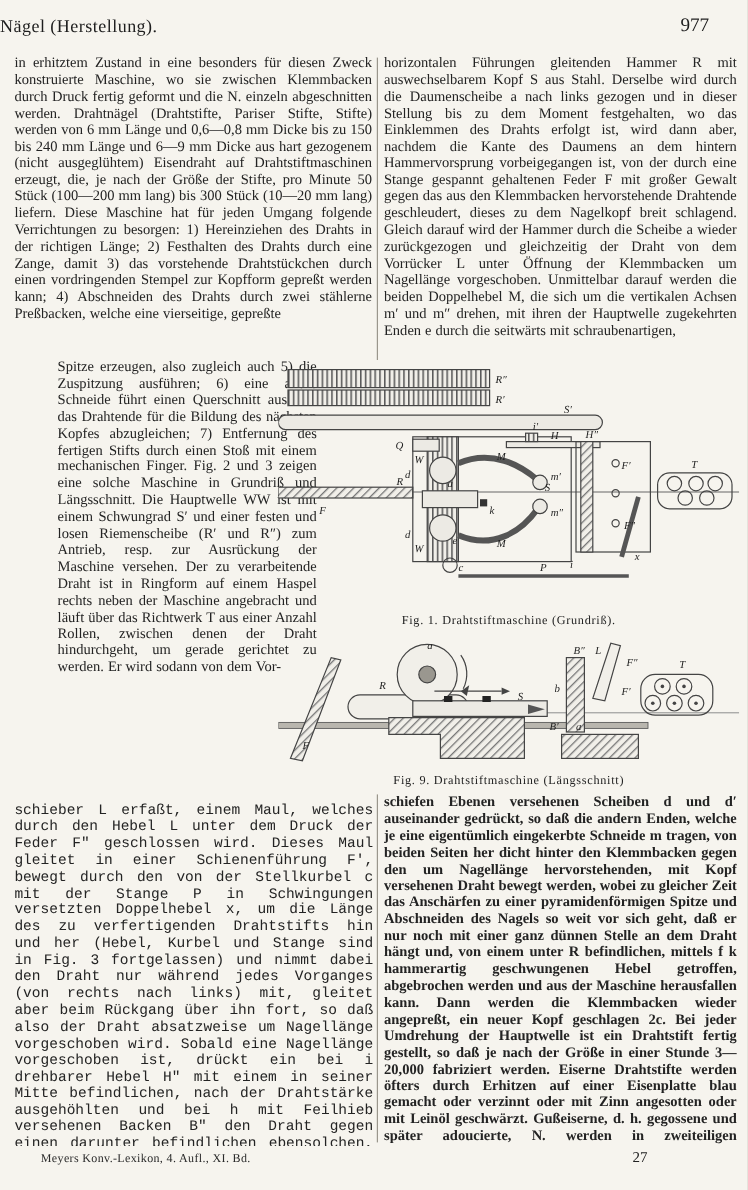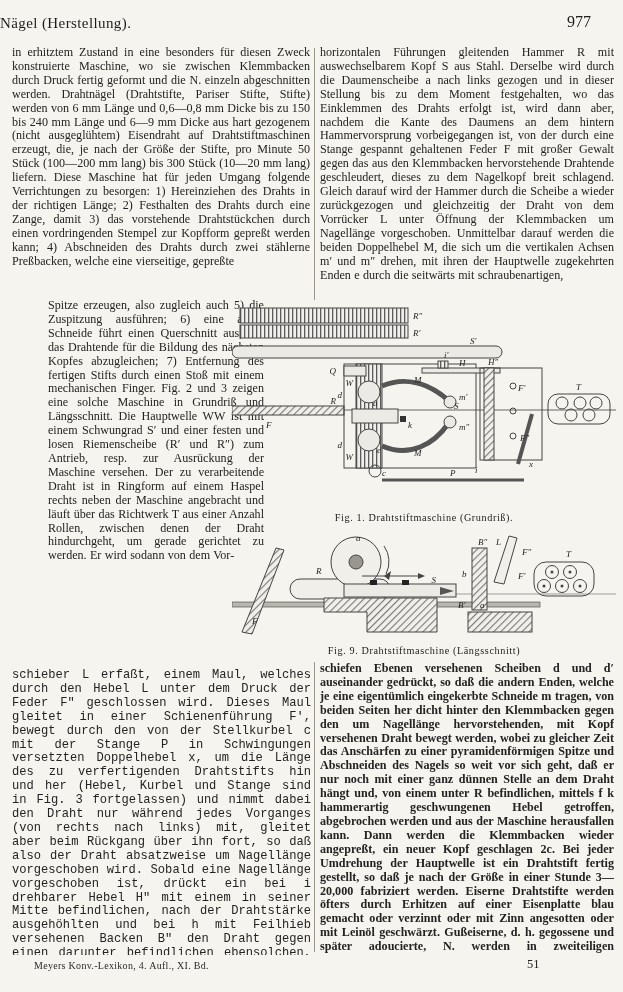--- a/index.html
+++ b/index.html
@@ -196,15 +196,15 @@
       <text x="286" y="47">F′</text>
       <text x="334" y="25">T</text>
     </svg>
   </figure>
   <figcaption class="caption cap3">Fig. 9. Drahtstiftmaschine (Längsschnitt)</figcaption>
 
   <div class="txt left-bottom">schieber L erfaßt, einem Maul, welches durch den Hebel L unter dem Druck der Feder F″ geschlossen wird. Dieses Maul gleitet in einer Schienenführung F′, bewegt durch den von der Stellkurbel c mit der Stange P in Schwingungen versetzten Doppelhebel x, um die Länge des zu verfertigenden Drahtstifts hin und her (Hebel, Kurbel und Stange sind in Fig. 3 fortgelassen) und nimmt dabei den Draht nur während jedes Vorganges (von rechts nach links) mit, gleitet aber beim Rückgang über ihn fort, so daß also der Draht absatzweise um Nagellänge vorgeschoben wird. Sobald eine Nagellänge vorgeschoben ist, drückt ein bei i drehbarer Hebel H″ mit einem in seiner Mitte befindlichen, nach der Drahtstärke ausgehöhlten und bei h mit Feilhieb versehenen Backen B″ den Draht gegen einen darunter befindlichen ebensolchen, aber feststehenden Backen B′ dermaßen an, daß er vollständig festgehalten wird. Die Bewegung des Hebels H″ erfolgt dabei durch den bei i′ drehbaren Doppelhebel H, der seinerseits wiederum von der auf der Hauptwelle W sitzenden unrunden Scheibe Q im passenden Moment bewegt wird. Jetzt kann der Kopf geschlagen werden, und das geschieht durch den in</div>
   <div class="txt right-bottom">schiefen Ebenen versehenen Scheiben d und d′ auseinander gedrückt, so daß die andern Enden, welche je eine eigentümlich eingekerbte Schneide m tragen, von beiden Seiten her dicht hinter den Klemmbacken gegen den um Nagellänge hervorstehenden, mit Kopf versehenen Draht bewegt werden, wobei zu gleicher Zeit das Anschärfen zu einer pyramidenförmigen Spitze und Abschneiden des Nagels so weit vor sich geht, daß er nur noch mit einer ganz dünnen Stelle an dem Draht hängt und, von einem unter R befindlichen, mittels f k hammerartig geschwungenen Hebel getroffen, abgebrochen werden und aus der Maschine herausfallen kann. Dann werden die Klemmbacken wieder angepreßt, ein neuer Kopf geschlagen 2c. Bei jeder Umdrehung der Hauptwelle ist ein Drahtstift fertig gestellt, so daß je nach der Größe in einer Stunde 3—20,000 fabriziert werden. Eiserne Drahtstifte werden öfters durch Erhitzen auf einer Eisenplatte blau gemacht oder verzinnt oder mit Zinn angesotten oder mit Leinöl geschwärzt. Gußeiserne, d. h. gegossene und später adoucierte, N. werden in zweiteiligen Formflaschen in Sand und zwar in großer Zahl auf einmal gegossen, nach-</div>
 
   <div class="imprint">Meyers Konv.-Lexikon, 4. Aufl., XI. Bd.</div>
-  <div class="signature">51</div>
+  <div class="signature">27</div>
 
 </div>
 
 </body></html>

